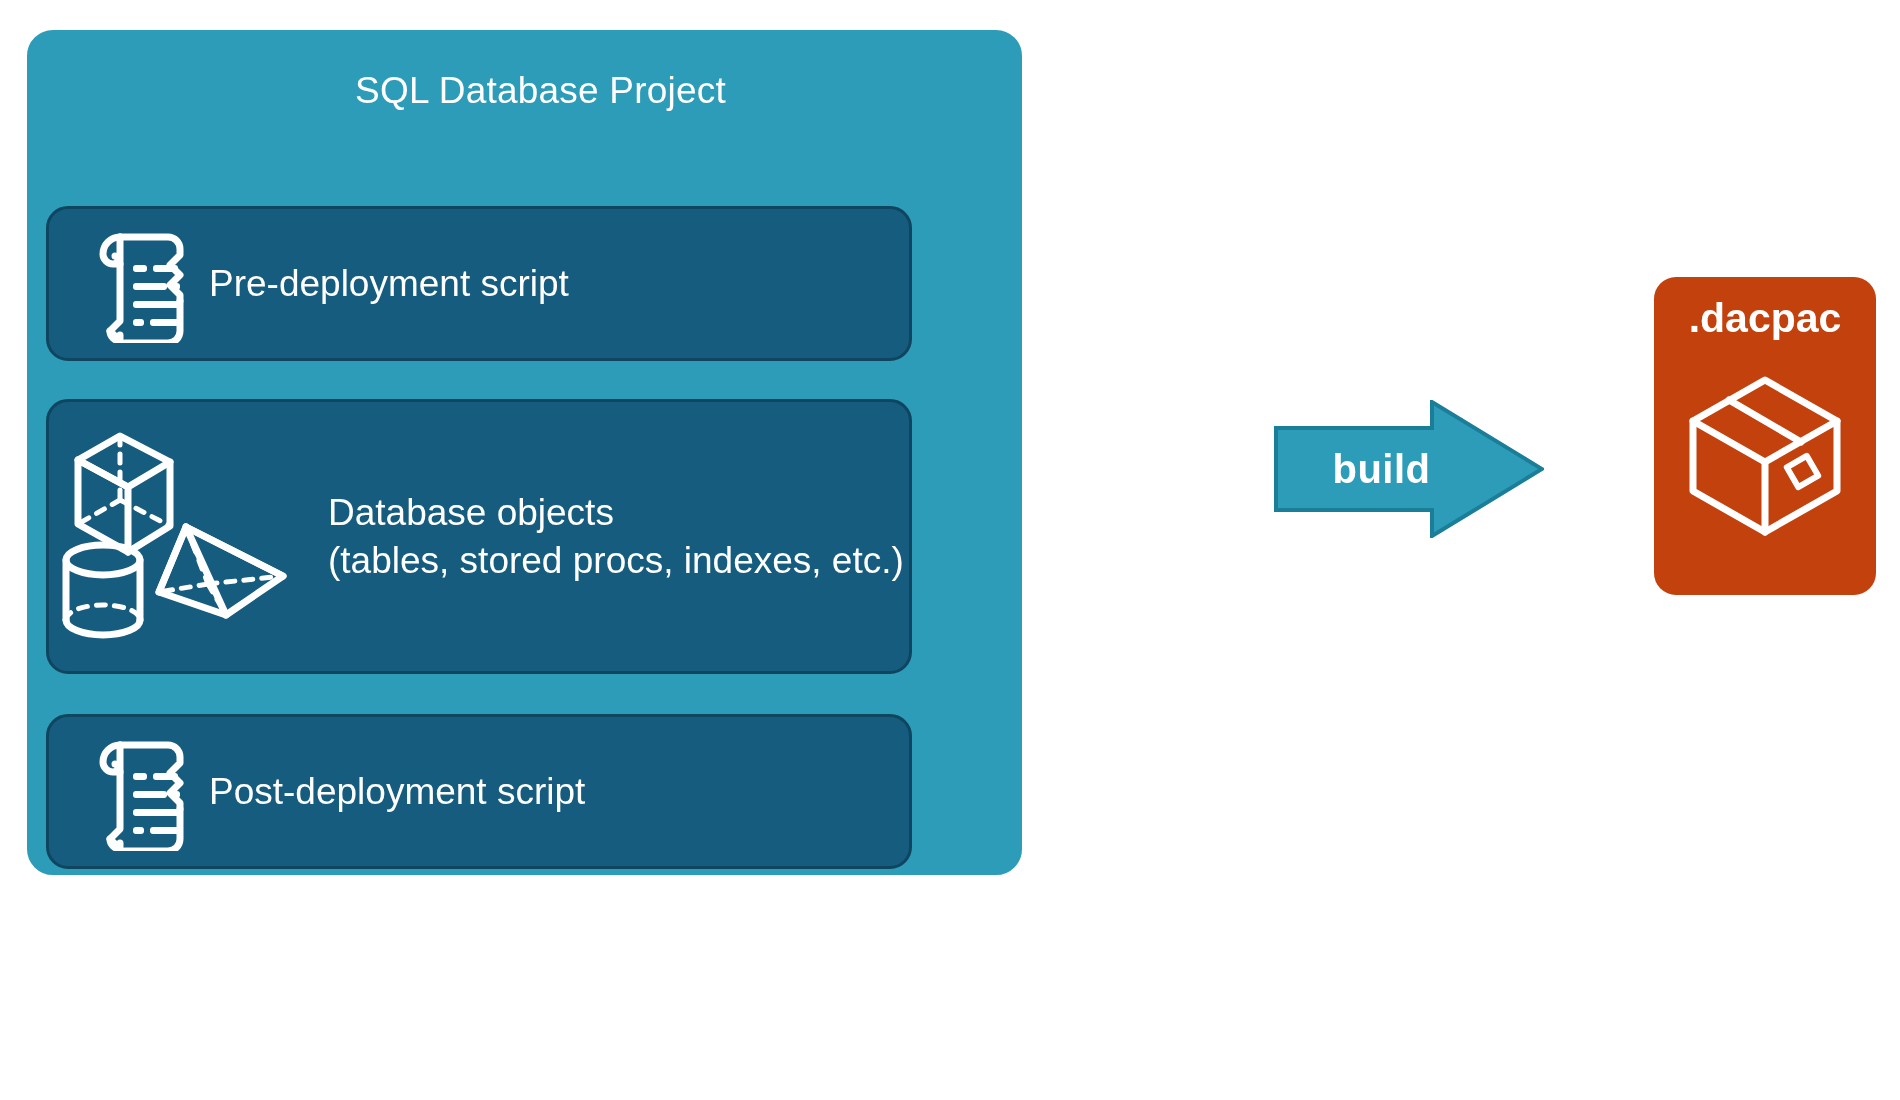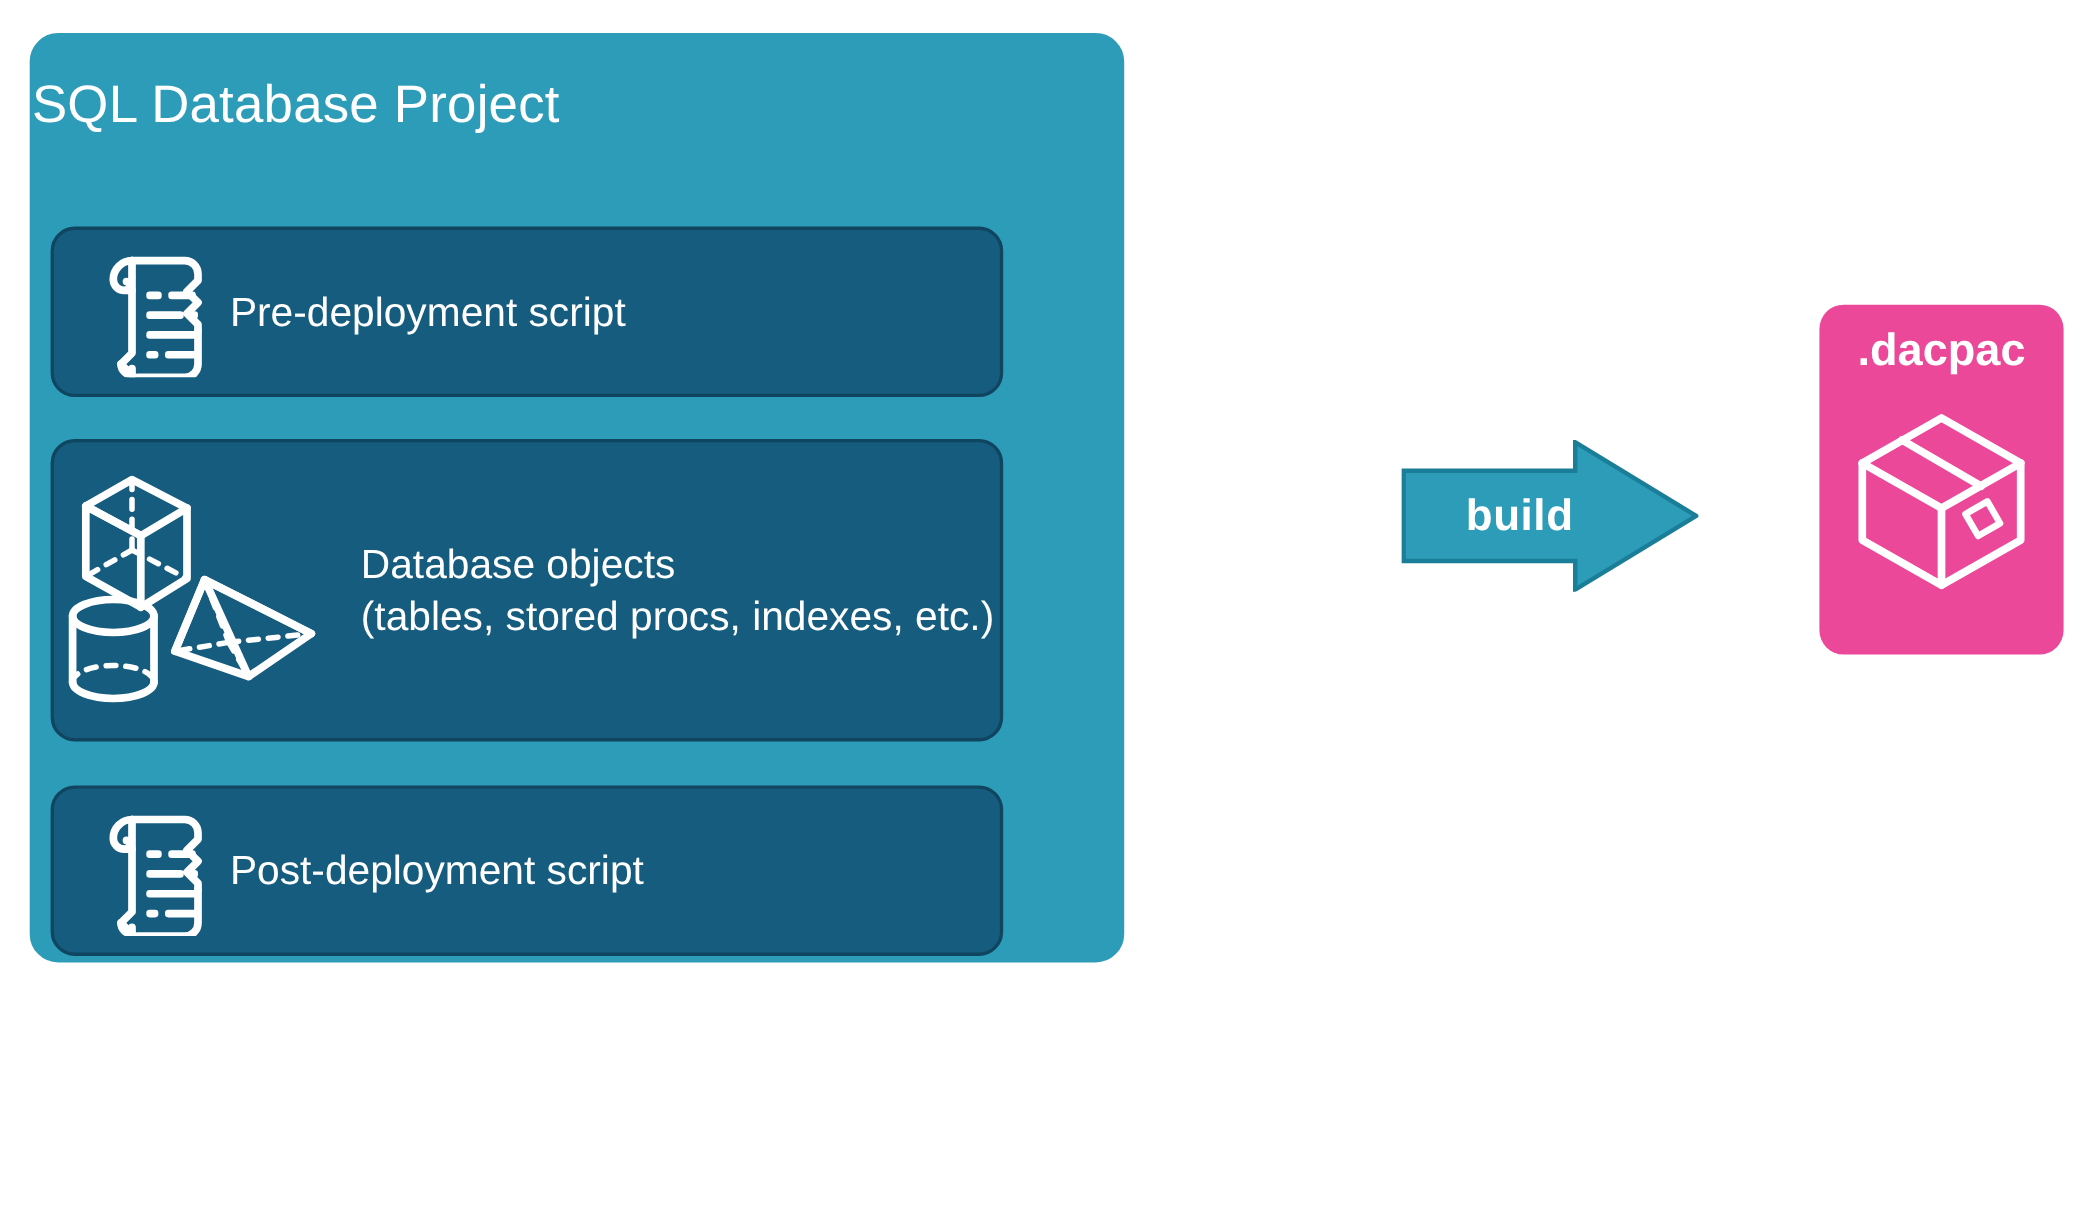--- a/index.html
+++ b/index.html
@@ -30,25 +30,26 @@
     width: 995px;
     height: 845px;
     background: #2D9CB8;
     border: 2px solid #2D9CB8;
     border-radius: 26px;
     box-sizing: border-box;
   }
 
   .project-title {
     position: absolute;
-    left: 0;
+    left: 16px;
     top: 40px;
     width: 100%;
-    color: #ffffff;
-    font-size: 48px;
+    text-align: center;
+    color: #ffffff;
+    font-size: 37px;
     font-weight: 400;
     letter-spacing: 0.2px;
     line-height: 1;
   }
 
   
   .card {
     position: absolute;
     left: 17px;
     width: 866px;
@@ -105,21 +106,21 @@
     pointer-events: none;
   }
 
   
   .dacpac-box {
     position: absolute;
     left: 1654px;
     top: 277px;
     width: 222px;
     height: 318px;
-    background: #ec4899;
+    background: #c2410c;
     border-radius: 22px;
     box-sizing: border-box;
   }
   .dacpac-title {
     position: absolute;
     left: 0;
     top: 21px;
     width: 100%;
     text-align: center;
     color: #ffffff;

